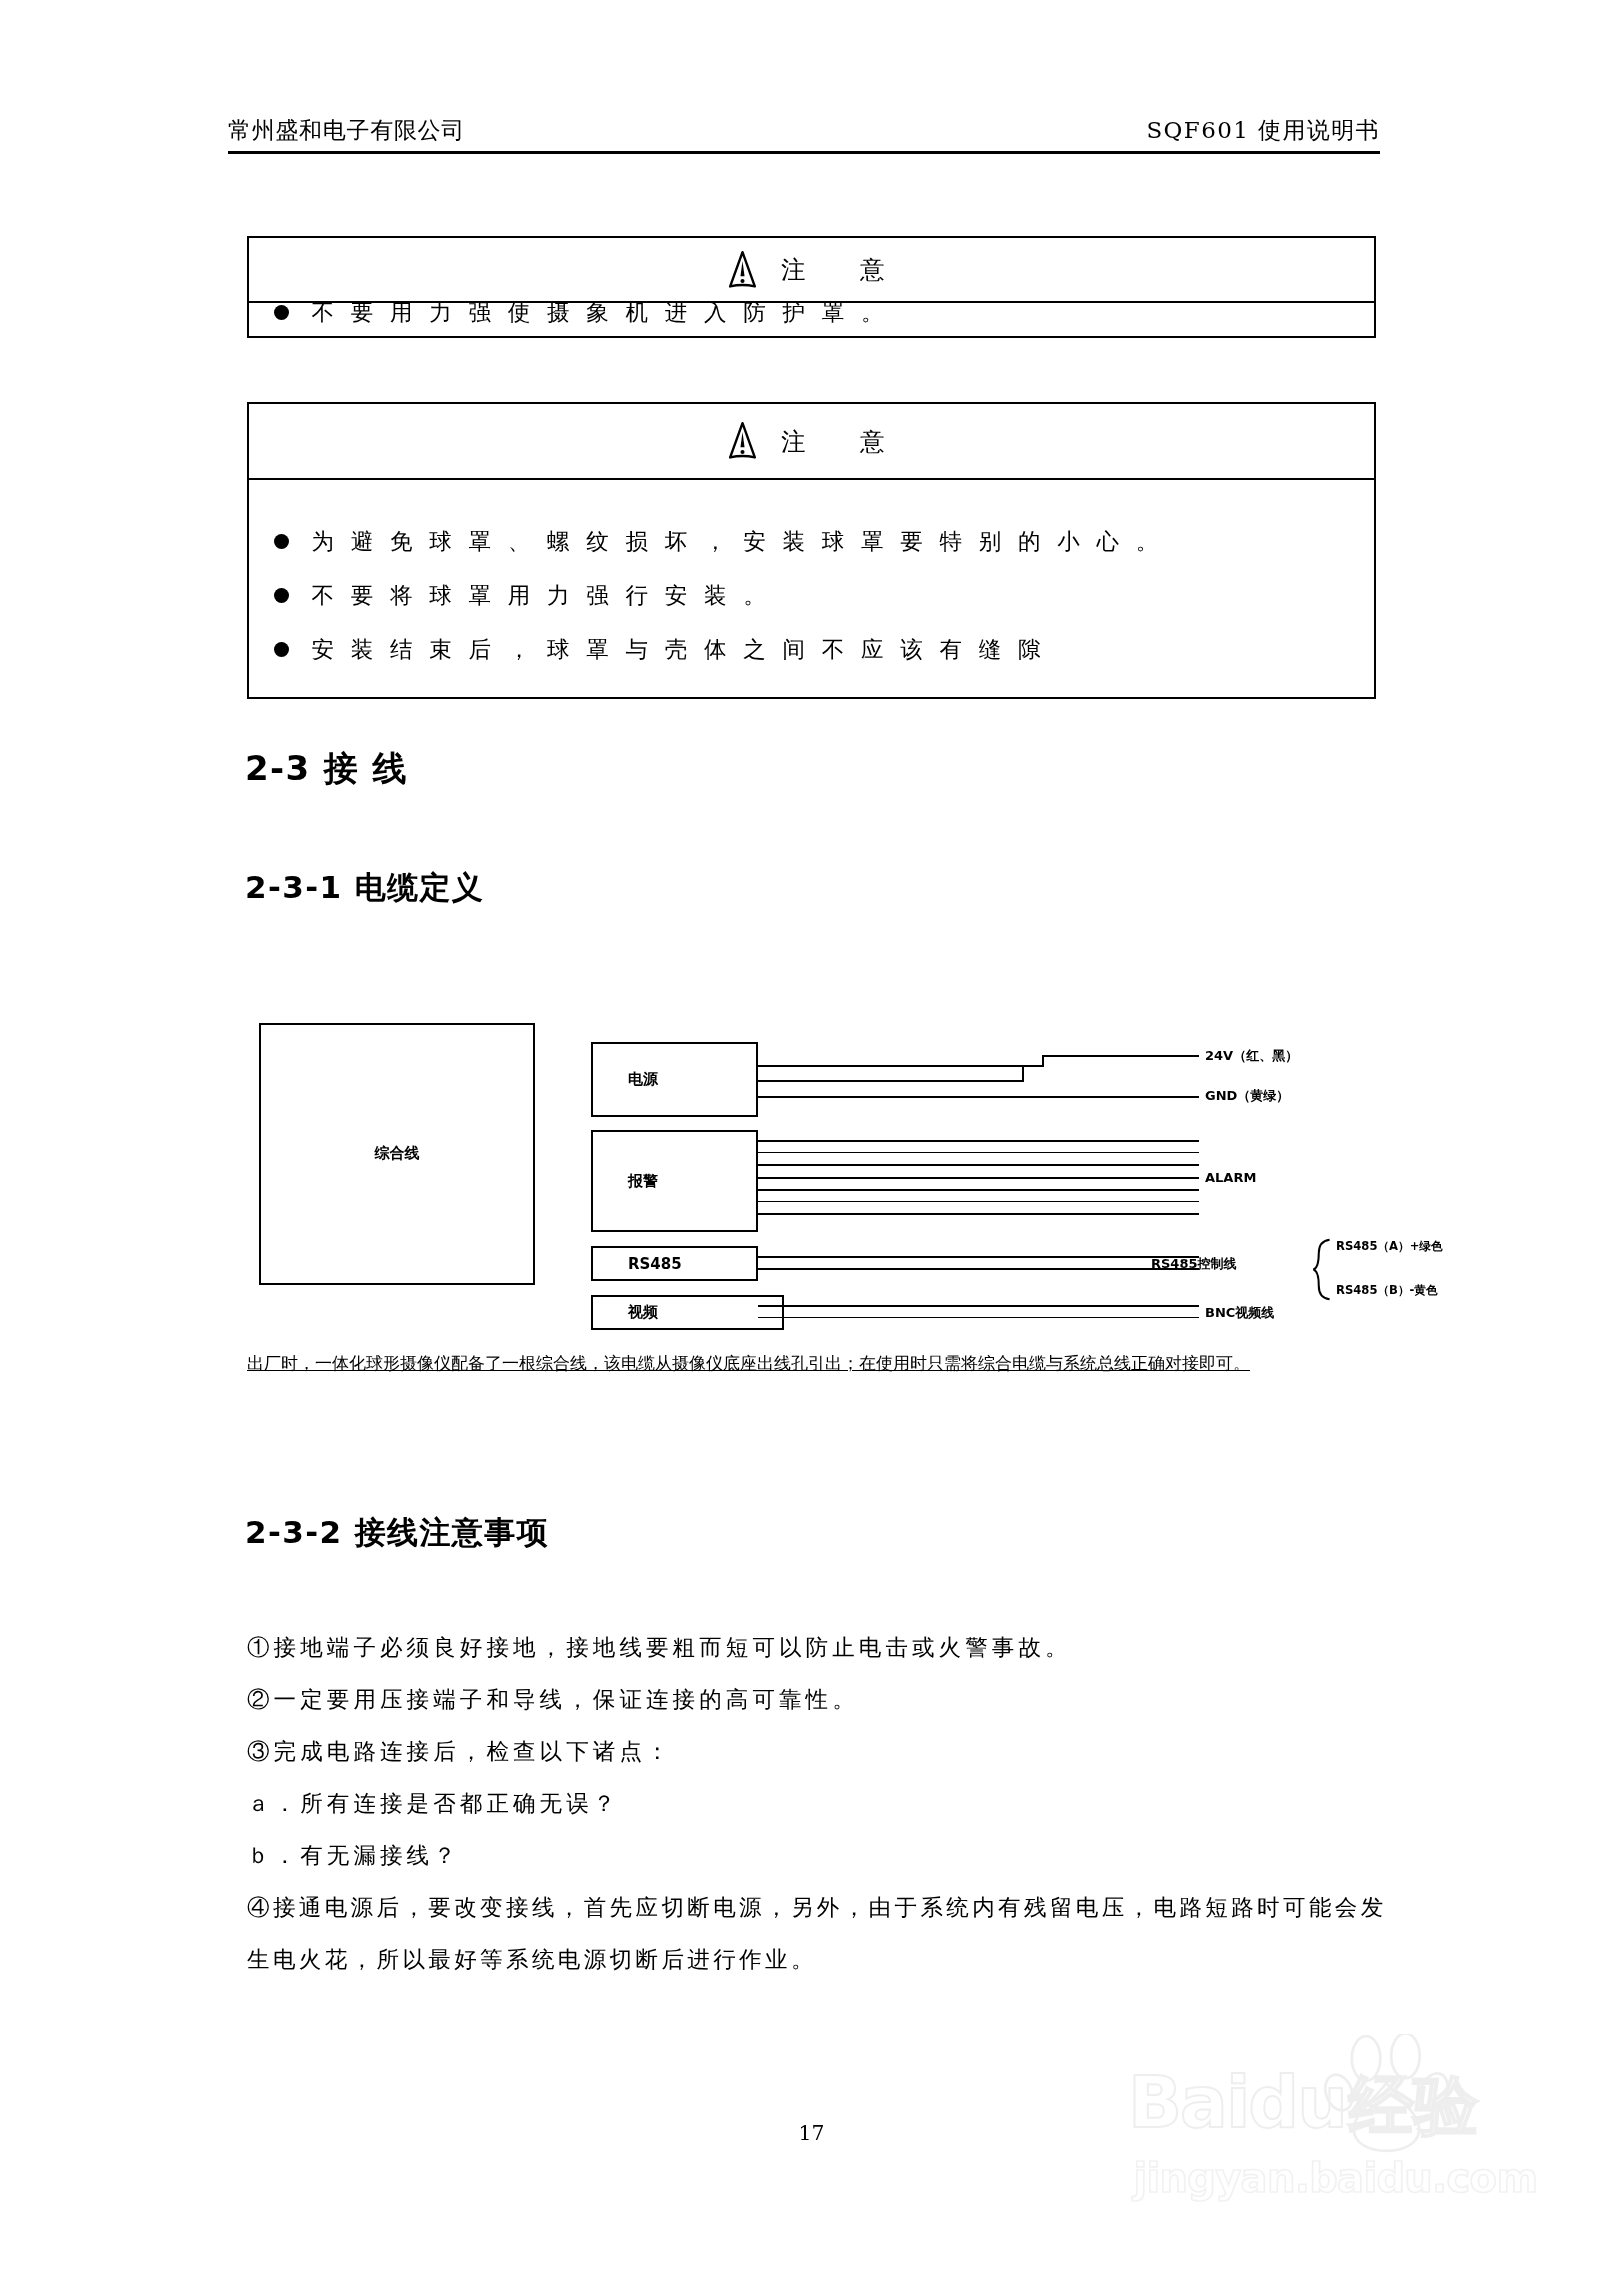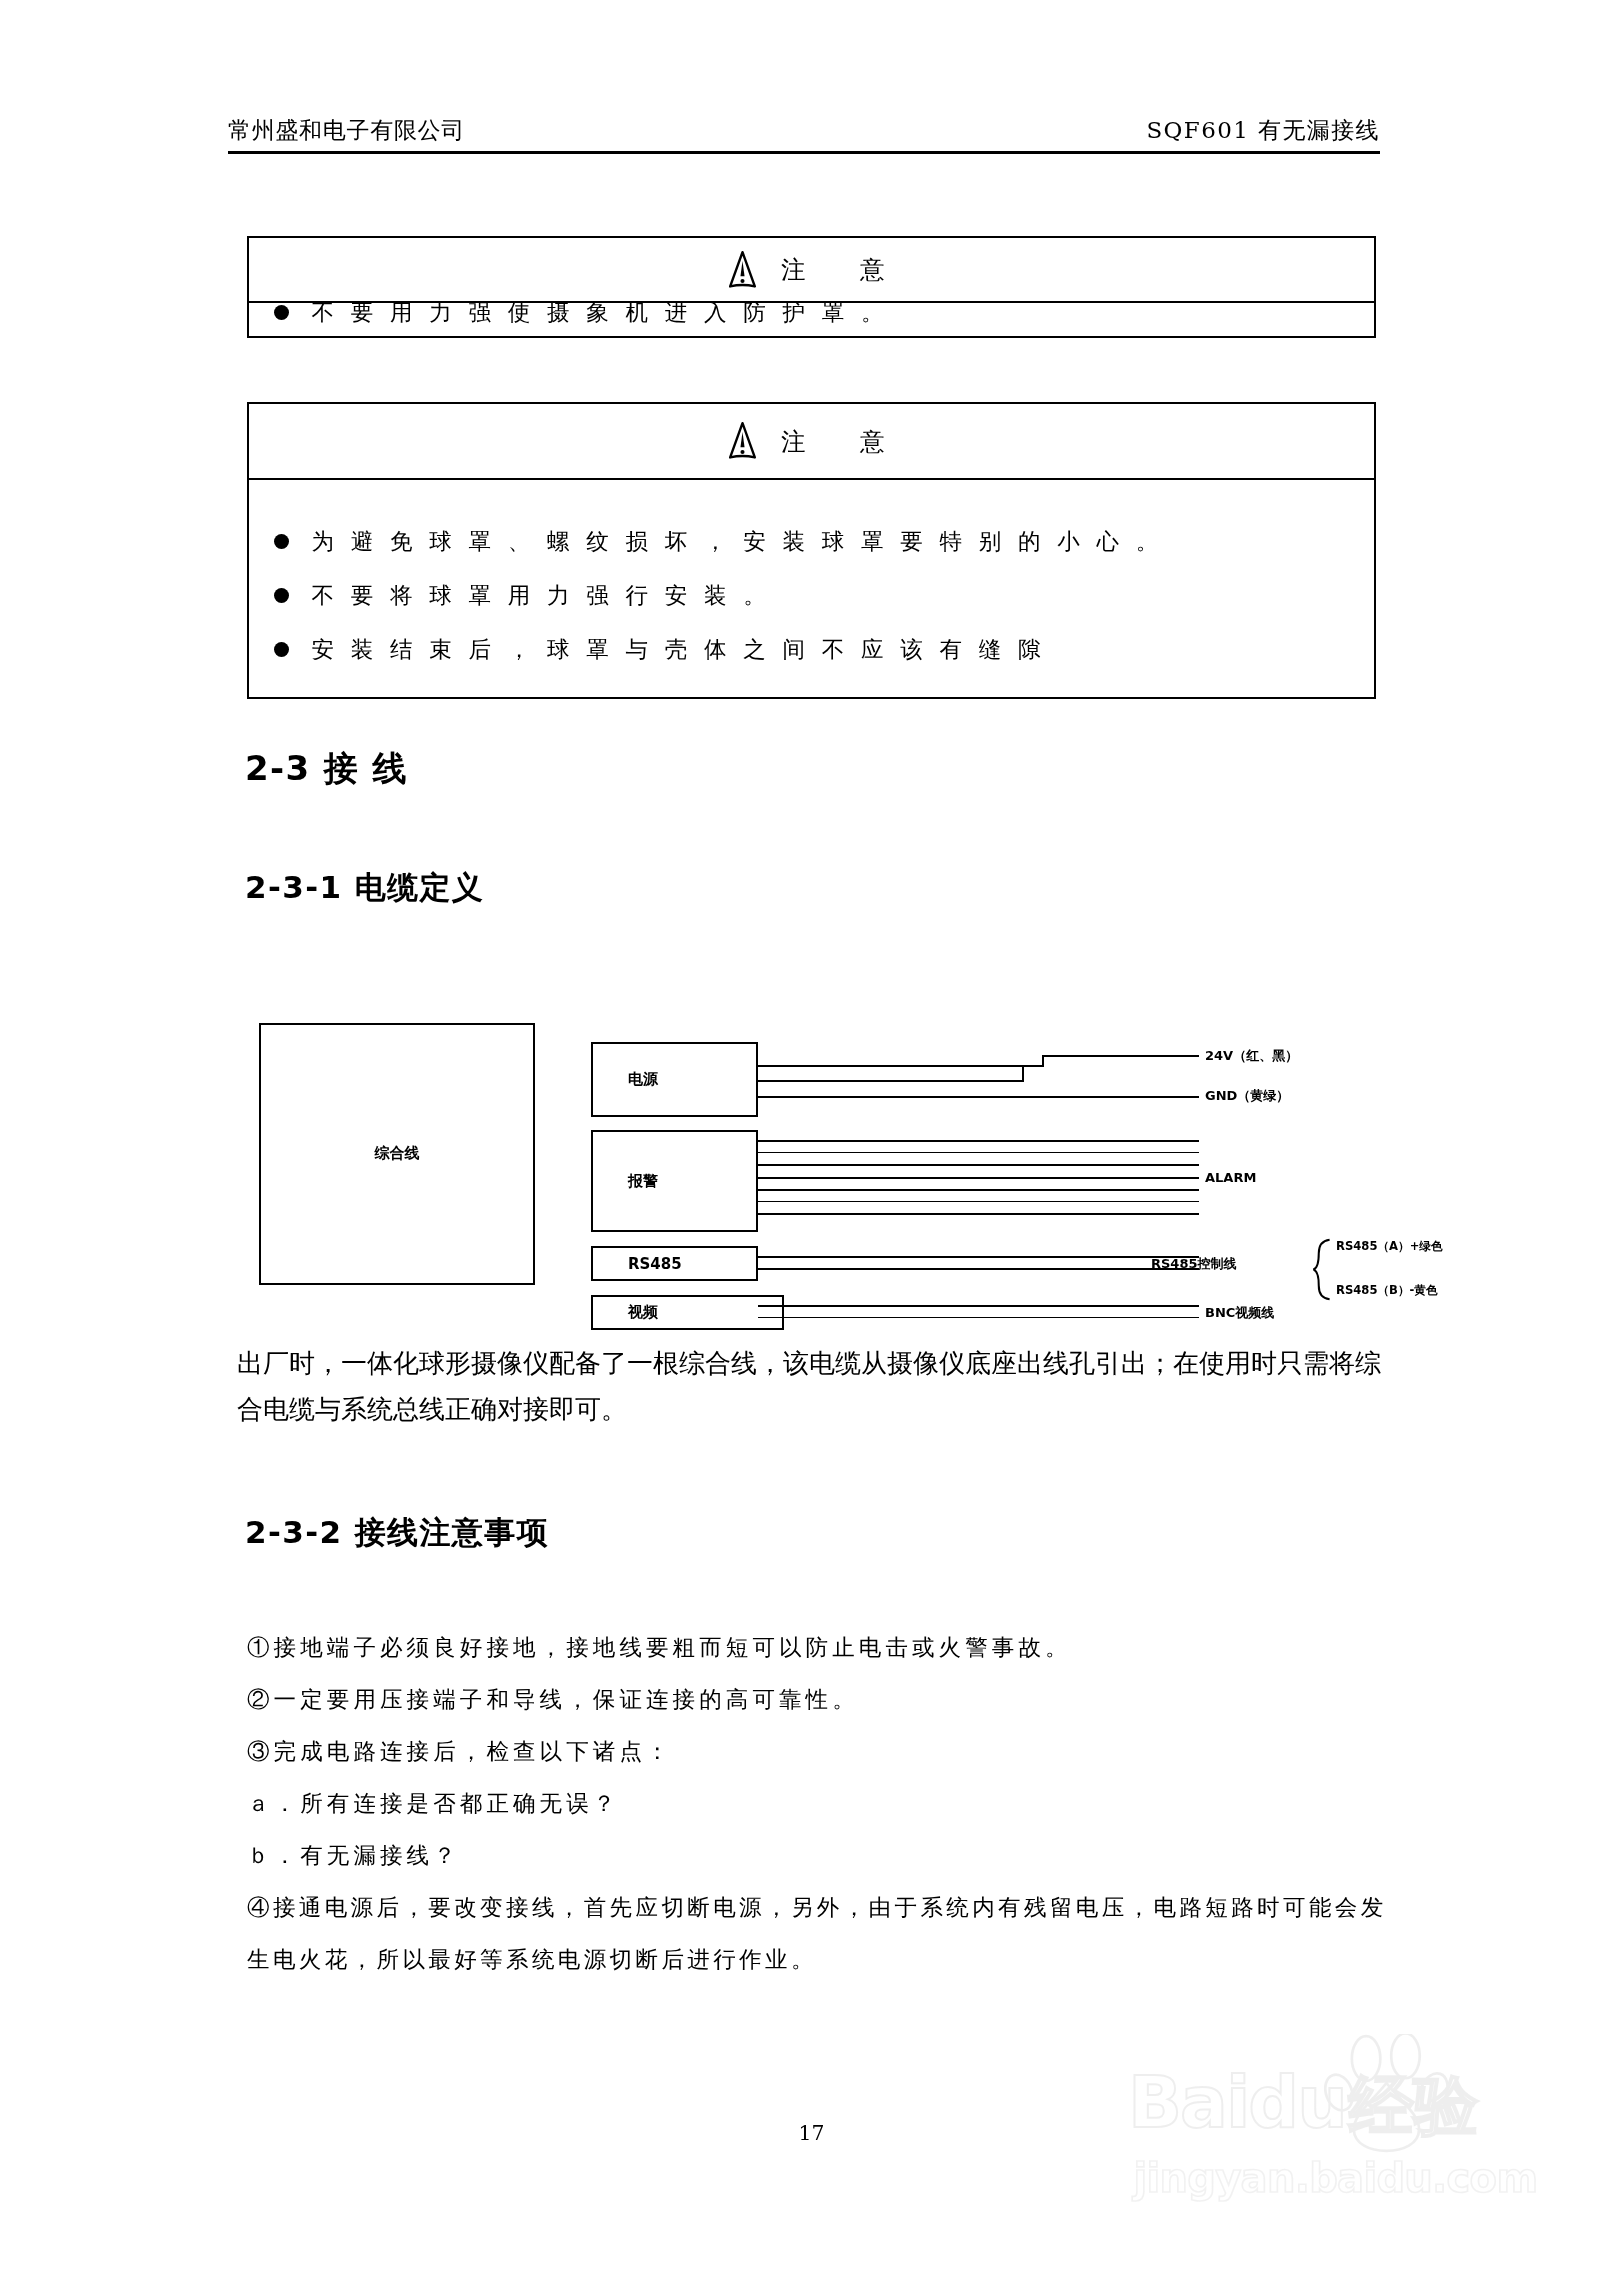--- a/index.html
+++ b/index.html
@@ -142,26 +142,27 @@
     font-family: "DejaVu Sans", "Liberation Sans", sans-serif;
     font-size: 13px;
     font-weight: bold;
     white-space: nowrap;
   }
   .dg-label.small { font-size: 11.6px; }
 
   
   .para {
     position: absolute;
-    left: 237px;
+    left: 247px;
     width: 1145px;
     font-family: "DejaVu Serif", "Liberation Serif", serif;
-    font-size: 26px;
+    font-size: 17px;
     line-height: 46px;
     letter-spacing: 0px;
+    text-decoration: underline;
   }
   #intro-paragraph { top: 1340px; }
 
   
   .notes {
     position: absolute;
     left: 247px;
     top: 1621px;
     width: 1152px;
     font-family: "DejaVu Serif", "Liberation Serif", serif;
@@ -233,21 +234,21 @@
   }
   .wm-paw { position: absolute; left: 196px; top: 0px; }
 </style>
 </head>
 <body>
 
 <div class="page">
 
   <div class="header">
     <span class="header-left">常州盛和电子有限公司</span>
-    <span class="header-right">SQF601 有无漏接线</span>
+    <span class="header-right">SQF601 使用说明书</span>
   </div>
   <div class="header-rule"></div>
 
   <div class="caution-box" id="caution-box-1">
     <div class="caution-head">
       <div class="caution-head-inner">
         <span>
           <svg class="warn-tri" width="37" height="40" viewBox="0 0 54 58">
             <path d="M27 3 L45 53 Q27 49 9 53 Z" fill="none" stroke="#000" stroke-width="3.5" stroke-linejoin="round"></path>
             <path d="M27 16 L30 38 L24 38 Z" fill="#000"></path>

